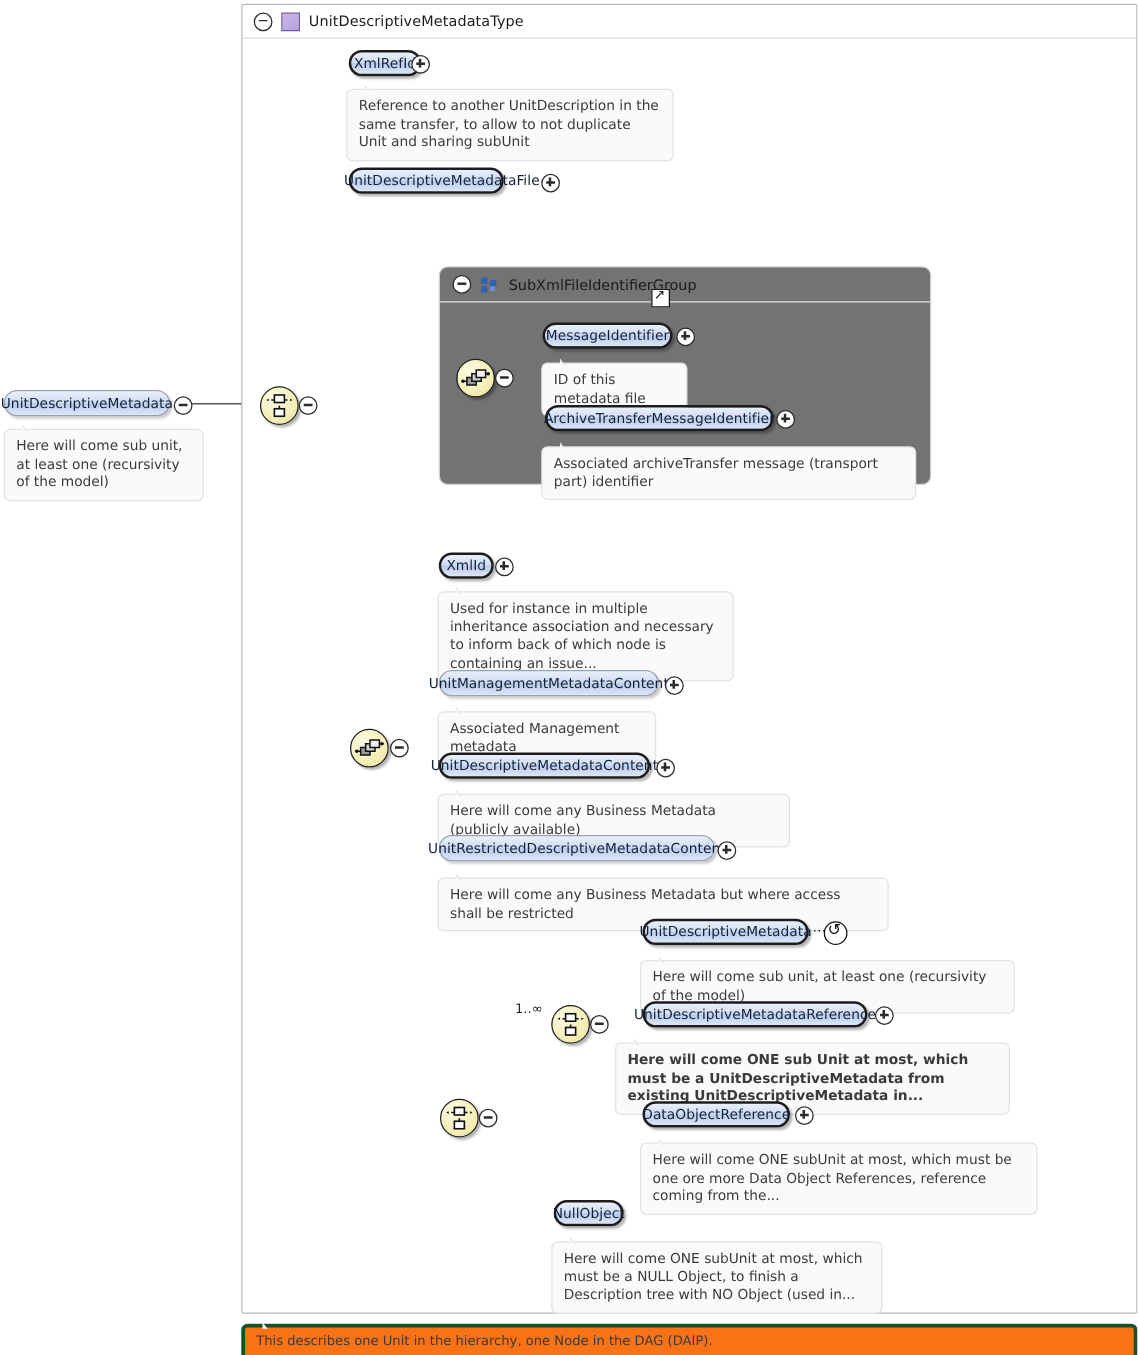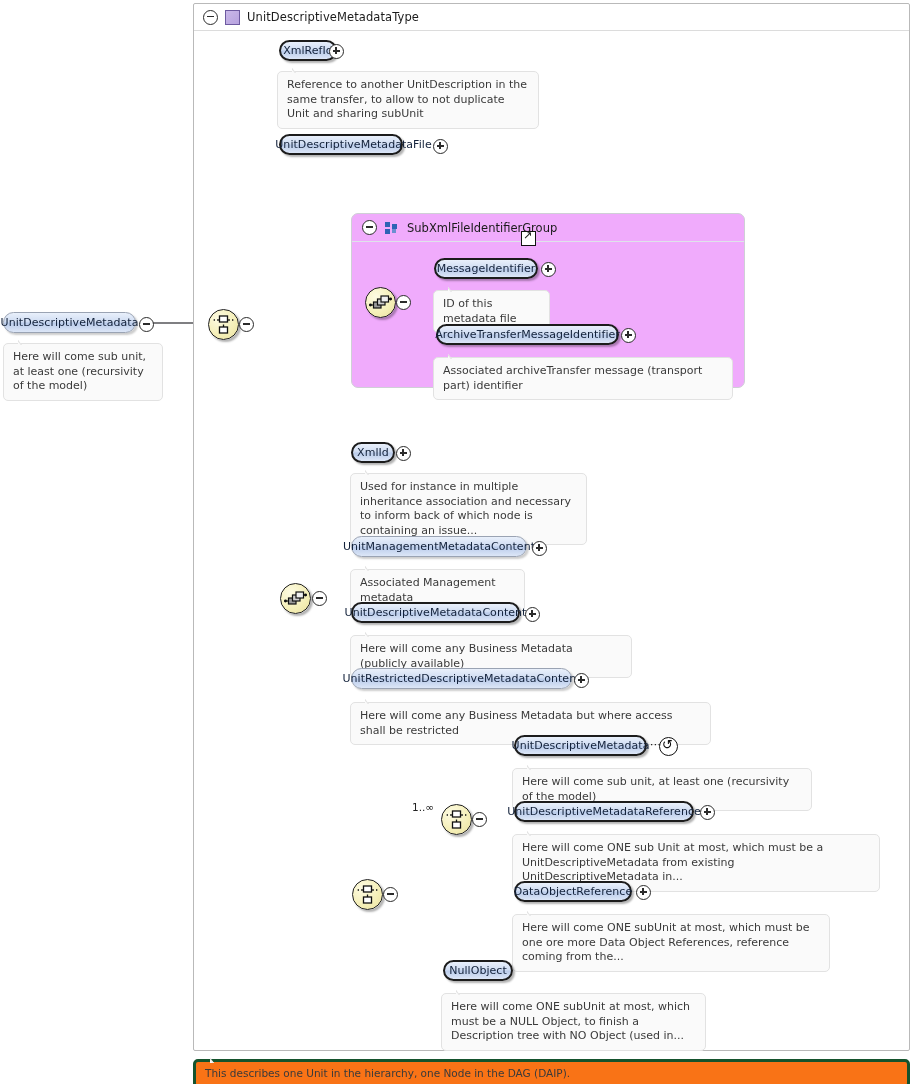--- a/index.html
+++ b/index.html
@@ -9,21 +9,21 @@
   #stage{position:absolute;left:0;top:0;width:910px;height:1084px;overflow:hidden;}
   svg#wires{position:absolute;left:0;top:0;width:910px;height:1084px;pointer-events:none;}
 
   
   .type-box{position:absolute;border:1px solid #b9b9b9;background:#ffffff;border-radius:2px;}
   .type-head{position:absolute;left:0;top:0;right:0;height:27px;border-bottom:1px solid #dcdcdc;
              display:flex;align-items:center;gap:7px;padding-left:9px;box-sizing:border-box;}
   .type-title{font-size:11.5px;color:#1b1b1b;letter-spacing:.1px;}
 
   
-  .group-box{position:absolute;border:1px solid #cfcfd6;background:#f0abfc;border-radius:7px;}
+  .group-box{position:absolute;border:1px solid #cfcfd6;background:#737373;border-radius:7px;}
   .group-head{position:absolute;left:0;top:0;right:0;height:28px;border-bottom:1px solid #dfe2ea;
               display:flex;align-items:center;gap:8px;padding-left:10px;box-sizing:border-box;}
   .group-title{font-size:11.5px;color:#1b1b1b;}
 
   
   .pm{width:13px;height:13px;border-radius:50%;border:1.2px solid #2b2b2b;background:#fff;
       position:relative;flex:0 0 auto;}
   .pm::before{content:"";position:absolute;left:2.5px;top:5.3px;width:7px;height:1.3px;background:#2b2b2b;}
   .pm.plus::after{content:"";position:absolute;left:5.4px;top:2.4px;width:1.3px;height:7px;background:#2b2b2b;}
   .pm.abs{position:absolute;}
@@ -303,35 +303,35 @@
   <div class="recur" style="left:659px;top:737px;"></div>
   <div class="note" style="left:512px;top:768px;width:300px;">
     <div class="tail"></div>
     <p>Here will come sub unit, at least one (recursivity of the model)</p>
   </div>
 
   <div class="node req" style="left:514px;top:801px;width:180px;">
     <span>UnitDescriptiveMetadataReference</span>
   </div>
   <div class="pm plus abs" style="left:700px;top:805px;"></div>
-  <div class="note" style="left:512px;top:834px;width:368px;">
+  <div class="note" style="left:492px;top:834px;width:316px;font-weight:bold;">
     <div class="tail"></div>
     <p>Here will come ONE sub Unit at most, which must be a UnitDescriptiveMetadata from existing UnitDescriptiveMetadata in...</p>
   </div>
 
   <div class="node req" style="left:514px;top:881px;width:118px;">
     <span>DataObjectReference</span>
   </div>
   <div class="pm plus abs" style="left:636px;top:885px;"></div>
   <div class="note" style="left:512px;top:914px;width:318px;">
     <div class="tail"></div>
     <p>Here will come ONE subUnit at most, which must be one ore more Data Object References, reference coming from the...</p>
   </div>
 
-  <div class="node req" style="left:443px;top:960px;width:70px;">
+  <div class="node req" style="left:443px;top:960px;width:56px;">
     <span>NullObject</span>
   </div>
   <div class="note" style="left:441px;top:993px;width:265px;">
     <div class="tail"></div>
     <p>Here will come ONE subUnit at most, which must be a NULL Object, to finish a Description tree with NO Object (used in...</p>
   </div>
 
   <div class="foot" style="left:193px;top:1059px;width:717px;">
     <div class="tail" style="position:absolute;top:-6px;left:14px;width:12px;height:7px;overflow:hidden;">
       <span style="position:absolute;left:0;top:2px;width:10px;height:10px;background:#fafafa;border-left:1px solid #e2e2e2;border-top:1px solid #e2e2e2;transform:rotate(45deg) skew(6deg,6deg);transform-origin:0 0;display:block;"></span>

